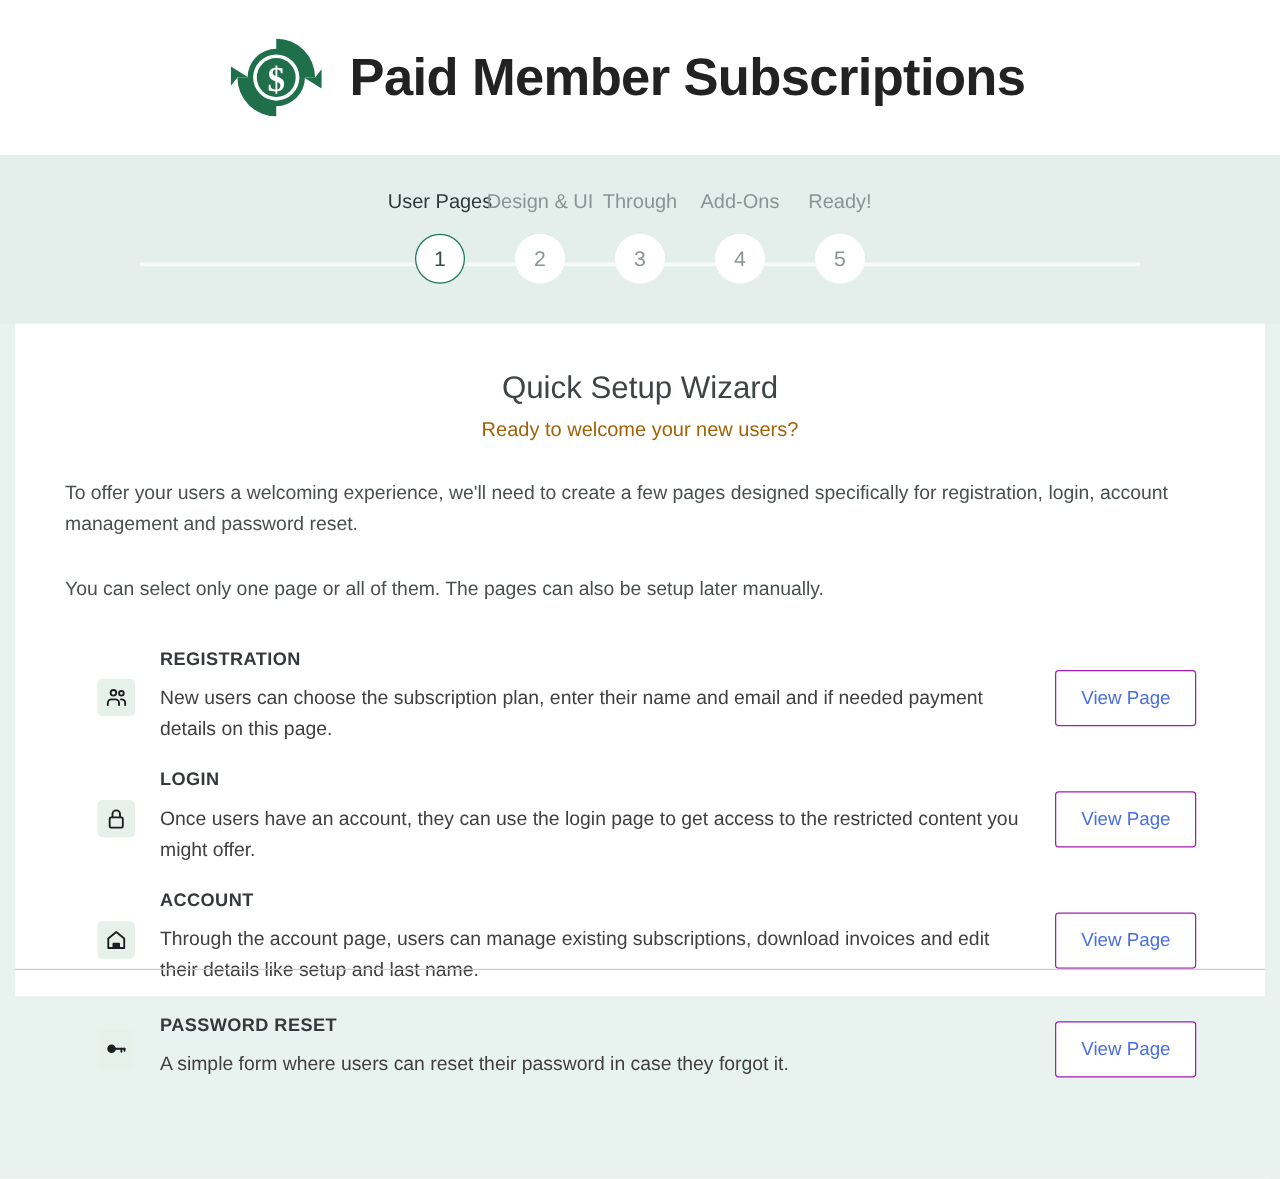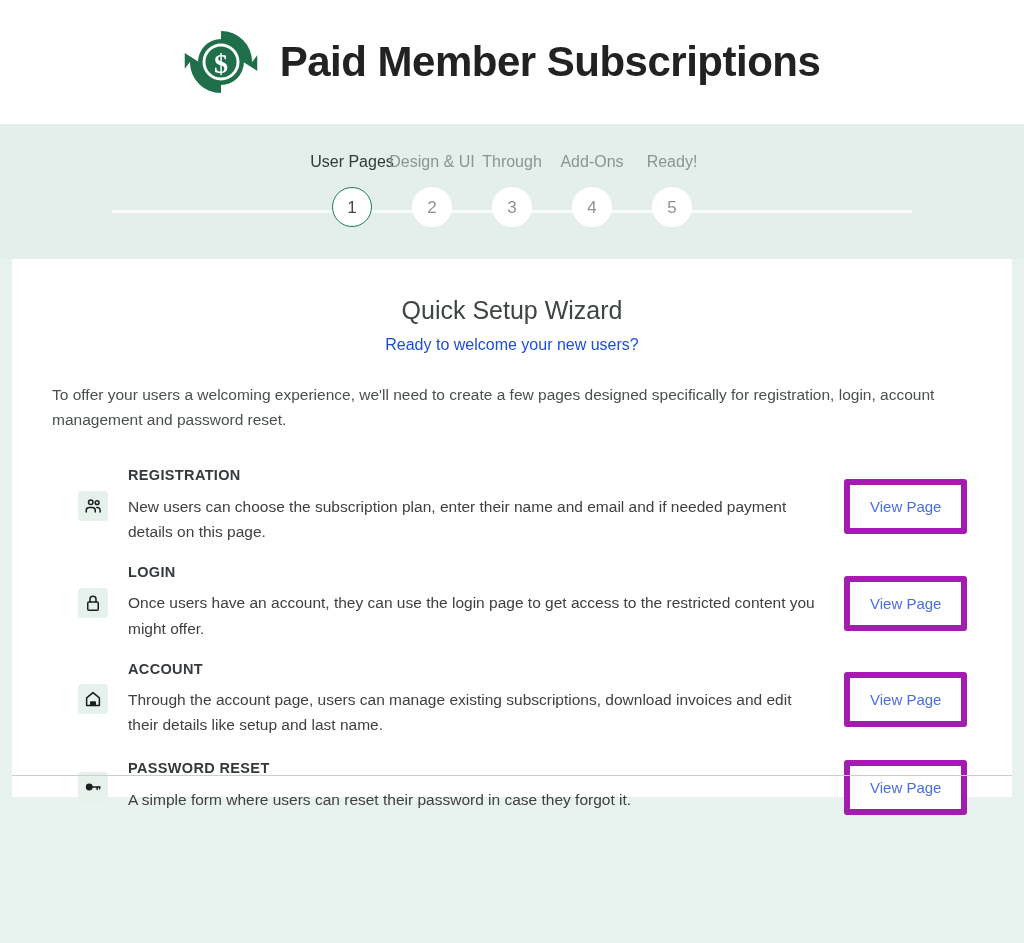--- a/index.html
+++ b/index.html
@@ -118,21 +118,21 @@
     text-align: center;
     font-size: 25px;
     color: #3f4444;
     font-weight: 400;
     line-height: 1.2;
     margin: 0 0 10px 0;
   }
   .card-subtitle {
     text-align: center;
     font-size: 16px;
-    color: #1d4ed8;
+    color: #a16207;
     font-weight: 400;
     margin: 0 0 28px 0;
     line-height: 1.2;
   }
   .intro {
     font-size: 15.5px;
     color: #4a4f4f;
     line-height: 1.62;
     margin: 0 0 9px 0;
     max-width: 930px;
@@ -187,21 +187,21 @@
   }
   .row-action {
     flex: none;
     width: 128px;
     display: flex;
     justify-content: flex-start;
     padding-top: 2px;
   }
   .view-btn {
     display: inline-block;
-    border: 6px solid #a21caf;
+    border: 1px solid #a21caf;
     background: #ffffff;
     color: #4a6ee0;
     font-family: "Liberation Sans", sans-serif;
     font-size: 15px;
     line-height: 1;
     padding: 14px 20px;
     border-radius: 3px;
     cursor: pointer;
     white-space: nowrap;
   }
@@ -266,20 +266,21 @@
     </div>
   </div>
 </div>
 
 <div class="card">
 
   <h1 class="card-title">Quick Setup Wizard</h1>
   <p class="card-subtitle">Ready to welcome your new users?</p>
 
   <p class="intro">To offer your users a welcoming experience, we'll need to create a few pages designed specifically for registration, login, account management and password reset.</p>
+  <p class="intro second">You can select only one page or all of them. The pages can also be setup later manually.</p>
 
   <div class="page-rows">
 
     <div class="page-row">
       <span class="row-icon">
         <svg width="18" height="18" viewBox="0 0 24 24" fill="none" stroke="#1b1f21" stroke-width="2" stroke-linecap="round" stroke-linejoin="round" aria-hidden="true">
           <circle cx="9" cy="7" r="3"></circle>
           <path d="M3 20v-2a4 4 0 0 1 4-4h4a4 4 0 0 1 4 4v2"></path>
           <circle cx="17.5" cy="7.5" r="2.5"></circle>
           <path d="M17 14h1a3.5 3.5 0 0 1 3.5 3.5V20"></path>

